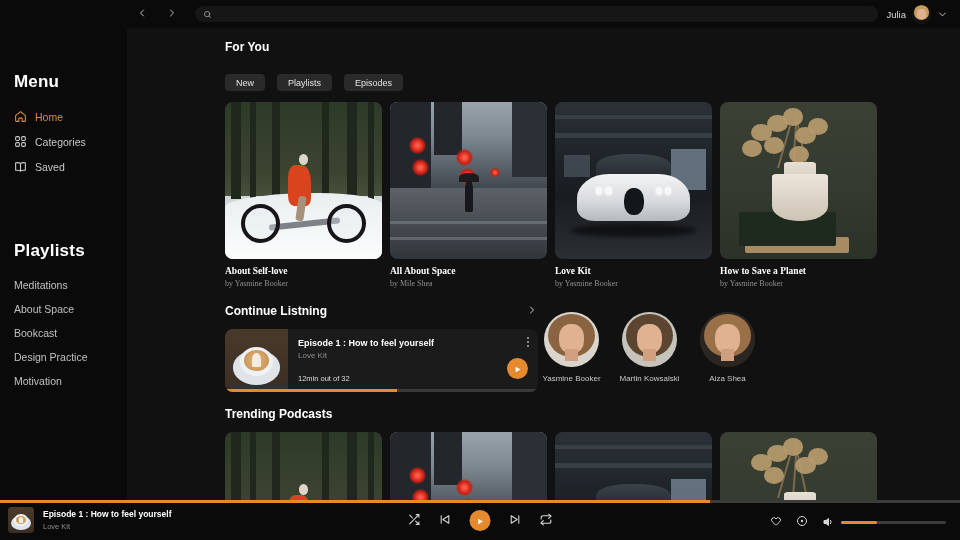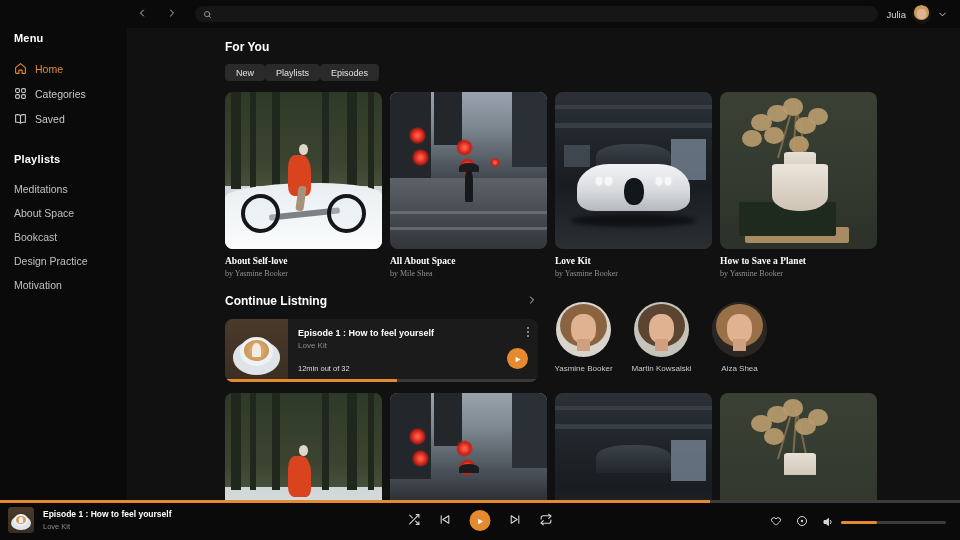--- a/index.html
+++ b/index.html
@@ -10,22 +10,23 @@
     overflow: hidden;
   }
   .app { position: relative; width: 960px; height: 540px; background: #0c0c0c; }
 
   
   .sidebar {
     position: absolute; left: 0; top: 0; width: 127px; height: 504px;
     background: #0a0a0a; padding: 32px 0 0 0;
   }
   .side-head {
-    color: #fff; font-size: 11px; font-weight: bold; letter-spacing: .2px;
+    color: #fff; font-size: 17px; font-weight: bold; letter-spacing: .2px;
     padding: 0 0 12px 14px;
+    margin-top: 40px;
   }
   .side-head.playlists { padding-top: 22px; }
   .side-item {
     display: flex; align-items: center; gap: 8px;
     height: 25px; padding-left: 14px;
     color: #c9c9c9; font-size: 10.5px; cursor: pointer;
   }
   .side-item.active { color: #e58a2e; text-align: right; }
   .side-item .ic { width: 13px; height: 13px; display: block; flex: 0 0 13px; }
   .side-item .ic svg { width: 13px; height: 13px; display: block; }
@@ -64,37 +65,37 @@
   .user .chev svg { width: 11px; height: 11px; }
 
   
   .main {
     position: absolute; left: 127px; top: 28px; right: 0; bottom: 36px;
     background: #111111; overflow: hidden; padding: 12px 0 0 0;
   }
   .sec-title { color: #fff; font-size: 12px; font-weight: bold; }
   .pad { padding-left: 98px; }
 
-  .chips { display: flex; margin-top: 10px; padding-left: 98px; }
+  .chips { display: flex; gap: 12px; margin-top: 20px; padding-left: 98px; }
   .chip {
     height: 17px; padding: 0 11px; border-radius: 4px; background: #2a2a2a;
     color: #e3e3e3; font-size: 9px; display: flex; align-items: center;
     cursor: pointer;
   }
 
   .cardrow { display: flex; gap: 8px; padding-left: 98px; margin-top: 11px; }
   .card { width: 157px; flex: 0 0 157px; cursor: pointer; font-family: Liberation Serif, serif; }
   .thumb {
     width: 157px; height: 157px; border-radius: 8px; overflow: hidden;
     position: relative; background: #1c1c1c;
   }
   .card .ct { color: #fff; font-size: 9.5px; font-weight: bold; margin-top: 7px; }
   .card .ca { color: #8f8f8f; font-size: 8px; margin-top: 3px; }
 
-  .tworow { display: flex; padding-left: 98px; margin-top: 14px; gap: 14px; }
+  .tworow { display: flex; padding-left: 98px; margin-top: 14px; gap: 2px; }
   .col-left { width: 313px; flex: 0 0 313px; }
   .col-right { width: 325px; flex: 0 0 325px; }
   .rowhead { display: flex; align-items: center; justify-content: space-between; }
   .rowhead .arrow { color: #cfcfcf; cursor: pointer; display: flex; }
   .rowhead .arrow svg { width: 12px; height: 12px; }
 
   
   .cl-card {
     margin-top: 9px; height: 63px; background: #1b1b1b; border-radius: 8px;
     display: flex; overflow: hidden; position: relative; cursor: pointer;
@@ -512,20 +513,21 @@
                   <div class="sk"></div>
                   <div class="nk"></div>
                 </div>
             </div>
             <div class="aname">Aiza Shea</div>
           </div>
         </div>
       </div>
     </div>
 
+    <div class="sec-title pad" style="margin-top:15px">Trending Podcasts</div>
     <div class="cardrow">
       <div class="card">
         <div class="thumb">
           <div class="scene s-forest">
             <div class="tr" style="left:4%"></div>
               <div class="tr" style="left:16%;width:4%"></div>
             <div class="tr" style="left:30%;width:5%"></div>
               <div class="tr" style="left:62%;width:4%"></div>
             <div class="tr" style="left:78%;width:6%"></div>
               <div class="tr" style="left:91%;width:4%"></div>

